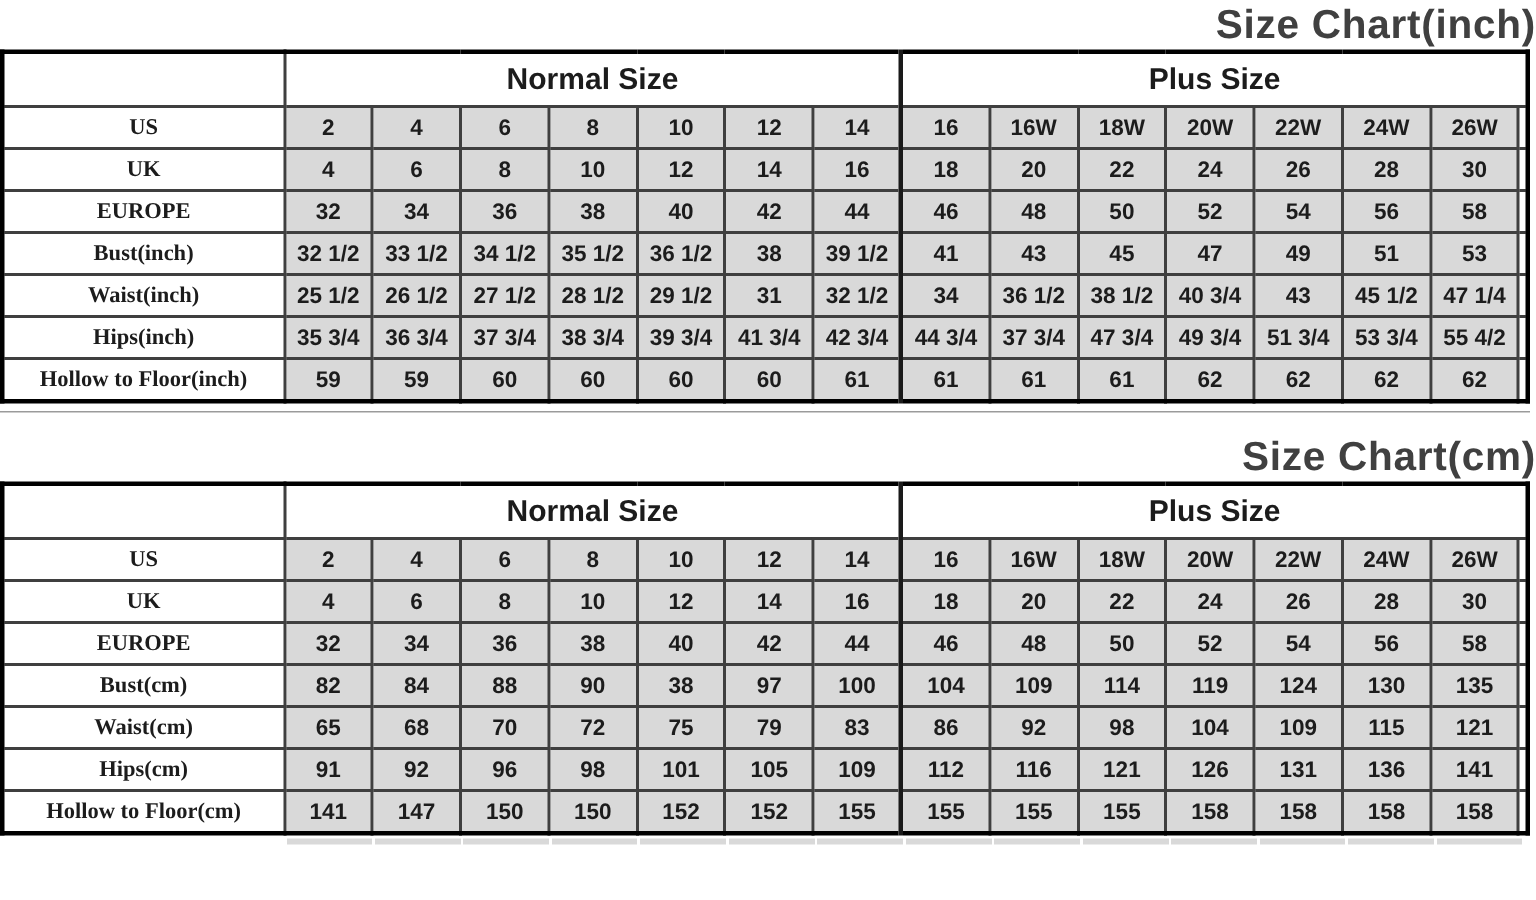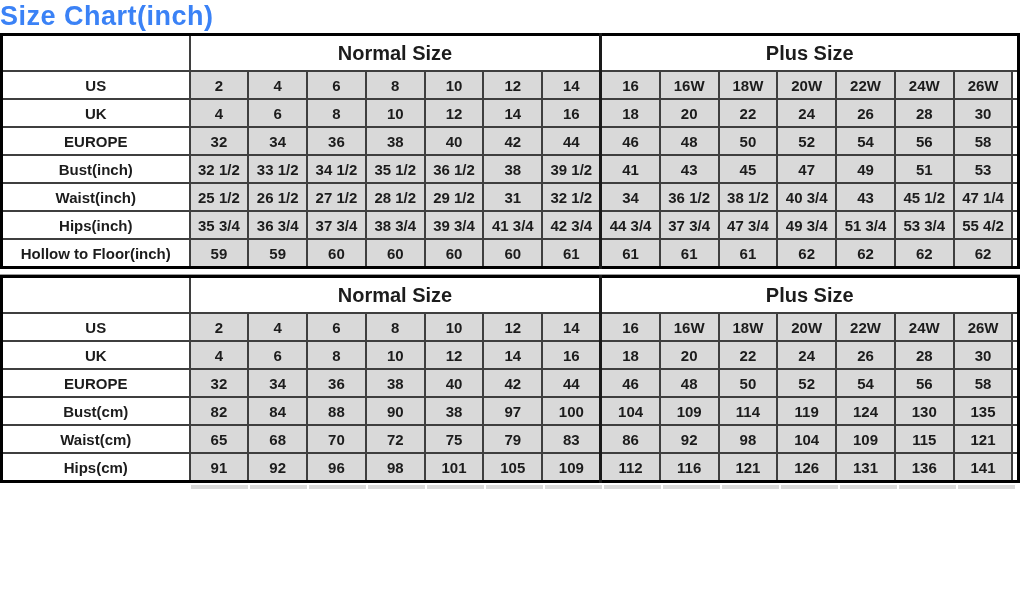--- a/index.html
+++ b/index.html
@@ -5,22 +5,22 @@
   html, body { margin: 0; padding: 0; }
   body {
     width: 1024px; height: 600px; overflow: hidden;
     background: #ffffff;
     font-family: "Liberation Sans", "DejaVu Sans", sans-serif;
     color: #1c1c1c;
   }
   .page { width: 1024px; height: 600px; position: relative; }
 
   .chart-title {
-    width: 1024px; text-align: left;
-    font-size: 27px; font-weight: 800; color: #3b82f6;
+    width: 1024px; text-align: right;
+    font-size: 27px; font-weight: 800; color: #404040;
     line-height: 33px; height: 33px;
     letter-spacing: 0.5px;
   }
   .title-cm { margin-top: 13px; }
 
   table.size-table {
     border-collapse: collapse; table-layout: fixed;
     width: 1020px;
     border: 3px solid #000;
     font-size: 15px; font-weight: 600;
@@ -38,20 +38,21 @@
   }
   th.corner {
     background: #ffffff;
     border-bottom: 3px solid #000;
     border-right: 3px solid #1a1a1a;
   }
   td.label {
     background: #ffffff; height: 26px;
     border-right: 3px solid #1a1a1a;
     font-weight: 600;
+    font-family: Liberation Serif, serif;
   }
   td.val { background: #d9d9d9; height: 26px; }
   .plus-start { border-left: 3px solid #1a1a1a !important; }
   td.filler, th.fillerh { background: #ffffff; border-top: none; border-bottom: none; border-right: none; }
   td.filler { border-left: 2px solid #3f3f3f; }
 
   .sliver-line {
     width: 1020px; height: 5px;
     border-bottom: 1px solid #9b9b9b;
   }
@@ -219,20 +220,21 @@
           <td class="val">62</td>
           <td class="val">62</td>
           <td class="val">62</td>
           <td class="filler"></td>
         </tr>
       </tbody>
     </table>
 
   <div class="sliver-line"></div>
 
+  <div class="chart-title title-cm">Size Chart(cm)</div>
 
   <table class="size-table">
       <colgroup>
         <col style="width: 188px;">
         <col>
         <col>
         <col>
         <col>
         <col>
         <col>
@@ -355,18 +357,36 @@
           <td class="val">109</td>
           <td class="val plus-start">112</td>
           <td class="val">116</td>
           <td class="val">121</td>
           <td class="val">126</td>
           <td class="val">131</td>
           <td class="val">136</td>
           <td class="val">141</td>
           <td class="filler"></td>
         </tr>
+        <tr>
+          <td class="label">Hollow to Floor(cm)</td>
+          <td class="val">141</td>
+          <td class="val">147</td>
+          <td class="val">150</td>
+          <td class="val">150</td>
+          <td class="val">152</td>
+          <td class="val">152</td>
+          <td class="val">155</td>
+          <td class="val plus-start">155</td>
+          <td class="val">155</td>
+          <td class="val">155</td>
+          <td class="val">158</td>
+          <td class="val">158</td>
+          <td class="val">158</td>
+          <td class="val">158</td>
+          <td class="filler"></td>
+        </tr>
       </tbody>
     </table>
 
   <div class="sliver-cells"></div>
 
 </div>
 
 </body></html>

